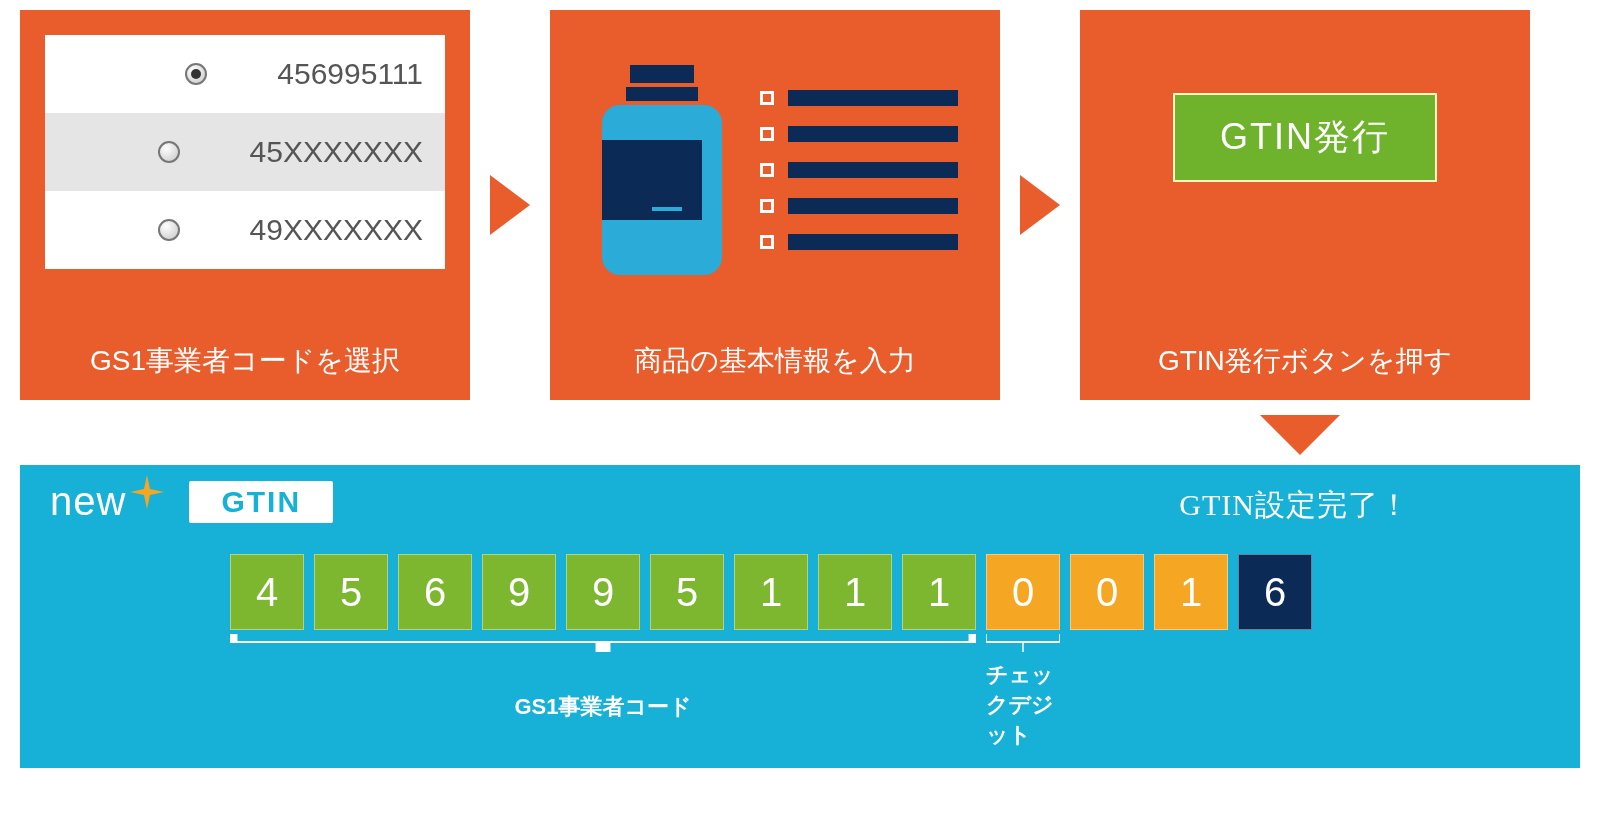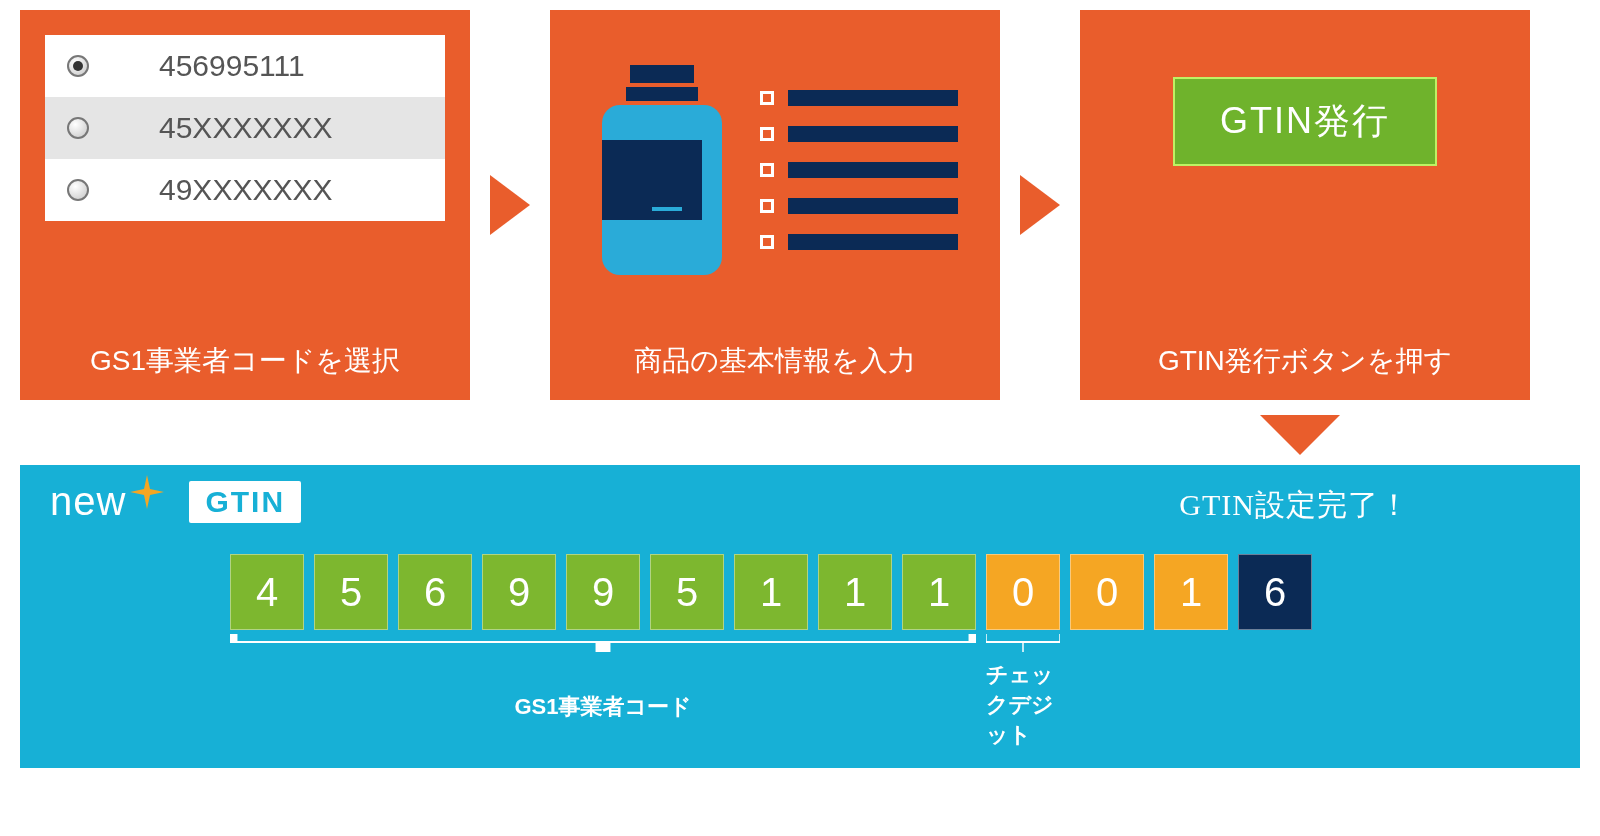--- a/index.html
+++ b/index.html
@@ -56,21 +56,22 @@
   .radio-list {
     background: #fff;
     width: 100%;
     font-size: 30px;
     color: #555;
   }
   .radio-row {
     display: flex;
     align-items: center;
     gap: 70px;
-    padding: 14px 22px;
+    padding: 22px 22px;
+    justify-content: flex-end;
   }
   .radio-row.alt { background: #e5e5e5; }
   .radio-outer {
     width: 22px; height: 22px;
     border: 2px solid #777;
     border-radius: 50%;
     background: radial-gradient(circle at 35% 30%, #fff 0%, #d7d7d7 70%);
     display: flex; align-items: center; justify-content: center;
     flex-shrink: 0;
   }
@@ -99,24 +100,24 @@
     width: 14px; height: 14px; border: 3px solid #fff; background: transparent;
   }
   .line-bar {
     width: 170px; height: 16px; background: #0b2a55;
   }
 
   
   .issue-btn {
     background: #6fb32c;
     color: #fff;
-    border: 2px solid #bef264;
+    border: 2px solid #fef9c3;
     font-size: 36px;
     padding: 18px 45px;
-    margin-top: 42px;
+    margin-top: 58px;
     letter-spacing: 2px;
   }
 
   
   .result-panel {
     background: #17b0d6;
     width: 100%;
     padding: 14px 30px 18px;
     position: relative;
     color: #fff;
@@ -128,21 +129,21 @@
     display: flex; align-items: center; position: relative;
     font-size: 40px; font-weight: 300; letter-spacing: 1px;
   }
   .sparkle {
     width: 34px; height: 34px; display: inline-block;
     position: relative; top: -12px; margin-left: 4px;
   }
   .gtin-badge {
     background: #fff; color: #17b0d6;
     font-weight: 700; font-size: 30px;
-    padding: 4px 16px; letter-spacing: 2px;
+    padding: 4px 32px; letter-spacing: 2px;
     border-radius: 2px;
   }
   .complete-text {
     position: absolute; right: 170px; top: 20px;
     font-size: 30px; letter-spacing: 1px; font-family: Liberation Serif, serif;
   }
   .digit-row {
     display: flex; gap: 10px; margin: 30px 0 0 180px;
   }
   .digit {

